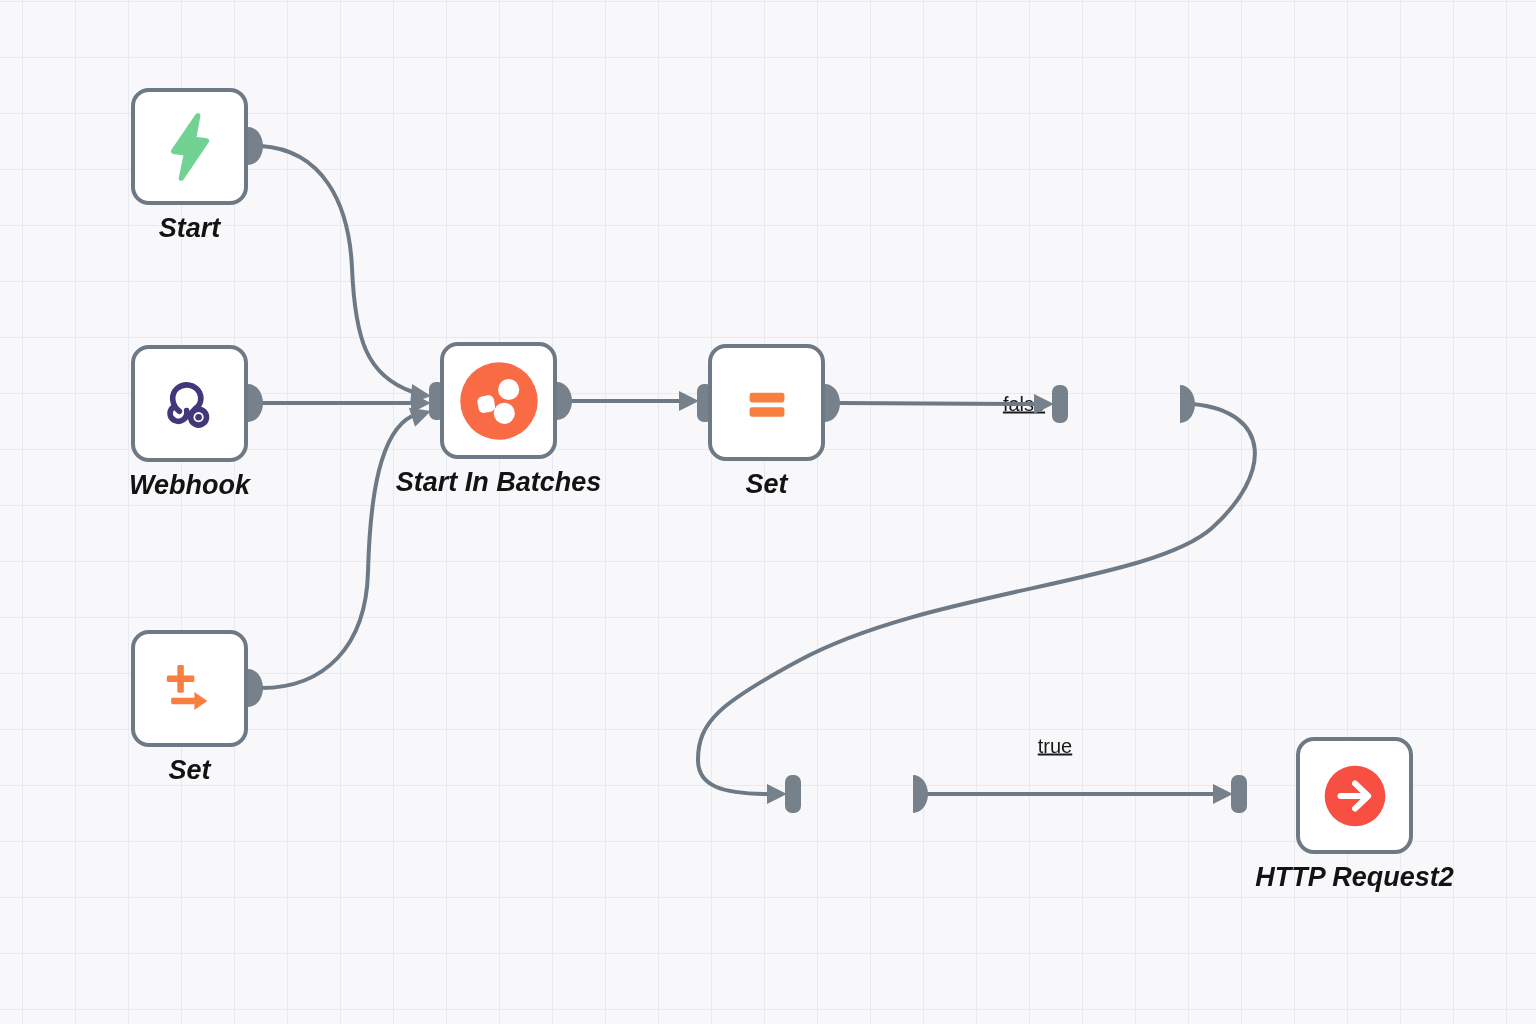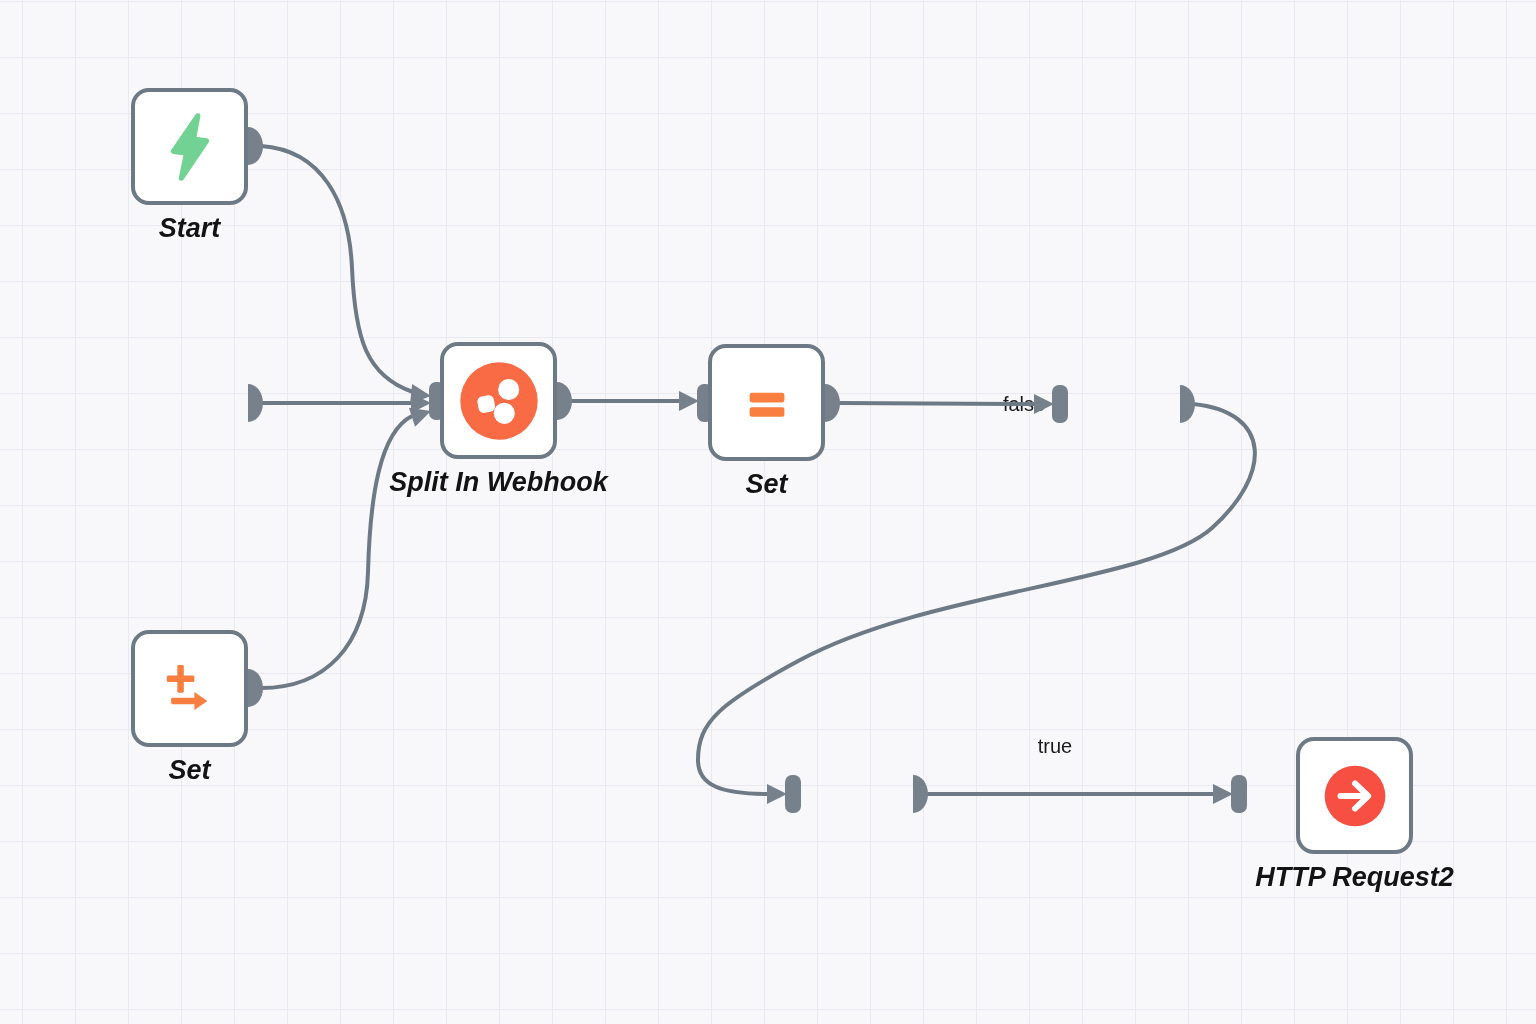--- a/index.html
+++ b/index.html
@@ -19,21 +19,21 @@
     box-sizing:border-box;width:117px;height:117px;
     background:#ffffff;border:4px solid #6d7985;border-radius:18px;
     display:flex;align-items:center;justify-content:center;
   }
   .node-label{
     position:absolute;top:125px;left:50%;transform:translateX(-50%);
     white-space:nowrap;font-size:27px;font-weight:600;color:#131313;
   }
   .edge-label{
     position:absolute;z-index:1;transform:translate(-50%,-50%);
-    font-size:20px;color:#1a1a1a;white-space:nowrap;
+    font-size:20px;color:#1a1a1a;white-space:nowrap;text-decoration:underline;
   }
   .edge{stroke:#6d7985;stroke-width:4;fill:none;}
   .port-out{fill:#76818c;}
   .port-in{fill:#76818c;}
   .arrowhead{fill:#76818c;}
 </style>
 </head>
 <body>
 
 <div class="canvas">
@@ -76,20 +76,33 @@
 
   <div class="node" style="left:131px;top:88px">
     <div class="node-box">
       <svg width="52" height="72" viewBox="0 0 60 80">
         <path d="M39 4 L11 45 L26 47 L20 76 L49 33 L34 31 Z" stroke="#72d294" stroke-width="6" stroke-linejoin="round" fill="#72d294"></path>
       </svg>
     </div>
     <div class="node-label">Start</div>
   </div>
 
+  <div class="node" style="left:131px;top:345px">
+    <div class="node-box">
+      <svg width="68" height="66" viewBox="0 0 100 100">
+        <g fill="none" stroke-width="8.5" stroke-linecap="round" stroke="#41387c">
+          <path d="M34 61 C22 52 20 35 31 26 C42 17 58 21 64 32 C69 42 66 52 58 57 L50 66"></path>
+          <path d="M45 60 C47 72 36 79 27 75 C18 71 17 59 26 54"></path>
+          <circle cx="63" cy="70" r="12"></circle>
+        </g>
+        <circle cx="63" cy="70" r="5" fill="#41387c"></circle>
+      </svg>
+    </div>
+    <div class="node-label">Webhook</div>
+  </div>
 
   <div class="node" style="left:131px;top:630px">
     <div class="node-box">
       <svg width="58" height="58" viewBox="0 0 80 80">
         <g fill="#f97f41">
           <rect x="8" y="21.5" width="38" height="9" rx="2"></rect>
           <rect x="22.5" y="7" width="9" height="38" rx="2"></rect>
           <rect x="14" y="52" width="33" height="9" rx="2"></rect>
           <polygon points="46,44 64,56.5 46,69"></polygon>
         </g>
@@ -100,21 +113,21 @@
 
   <div class="node" style="left:440px;top:342px">
     <div class="node-box">
       <svg width="88" height="88" viewBox="0 0 100 100">
         <circle cx="50" cy="50" r="44" fill="#f96b45"></circle>
         <circle cx="61" cy="37" r="12" fill="#ffffff"></circle>
         <circle cx="56" cy="64" r="12" fill="#ffffff"></circle>
         <rect x="26" y="44" width="19" height="19" rx="6" fill="#ffffff" transform="rotate(-10 35.5 53.5)"></rect>
       </svg>
     </div>
-    <div class="node-label">Split In Webhook</div>
+    <div class="node-label">Start In Batches</div>
   </div>
 
   <div class="node" style="left:708px;top:344px">
     <div class="node-box">
       <svg width="60" height="60" viewBox="0 0 100 100">
         <g fill="#f97f41">
           <rect x="21" y="33" width="58" height="16" rx="4"></rect>
           <rect x="21" y="57" width="58" height="16" rx="4"></rect>
         </g>
       </svg>

